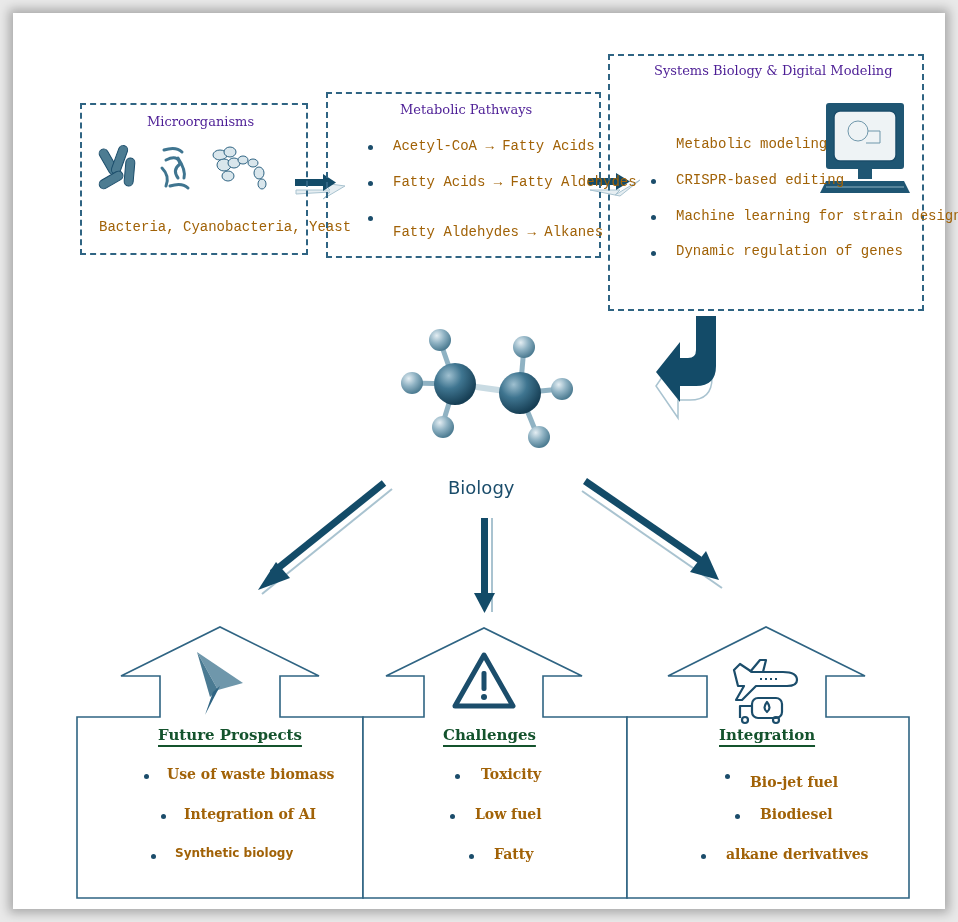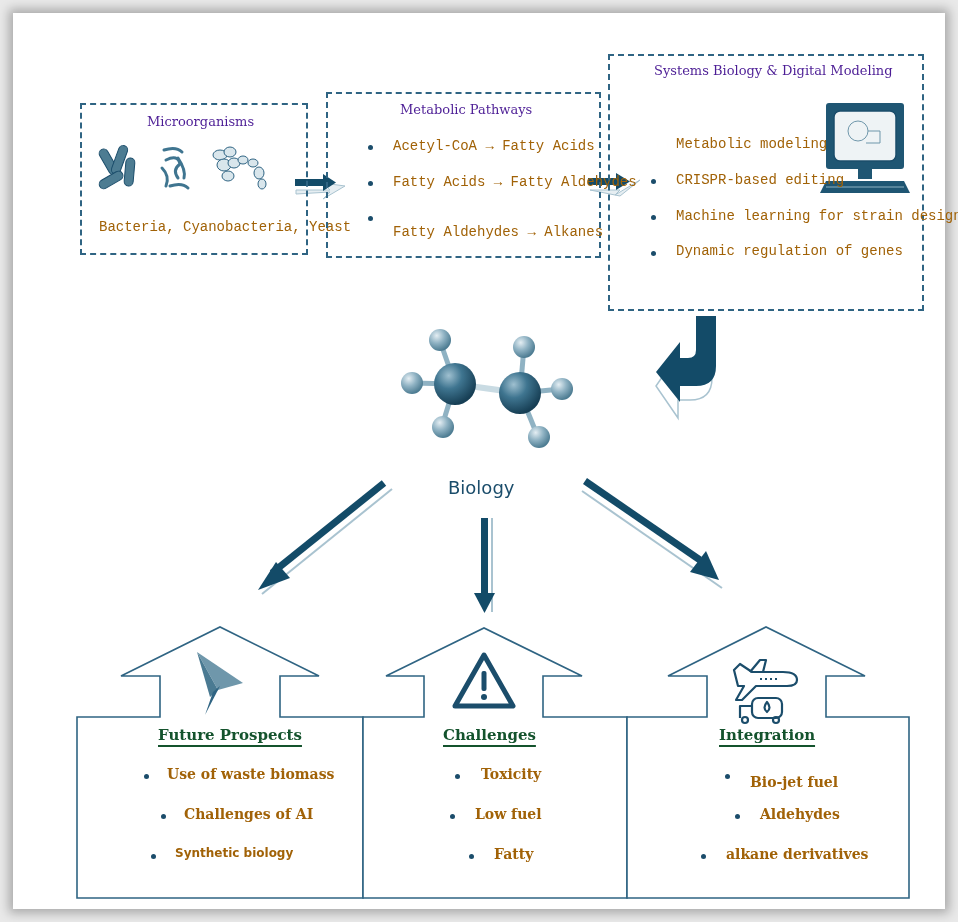--- a/index.html
+++ b/index.html
@@ -173,31 +173,31 @@
 <div class="item" style="left:676px; top:208px;">Machine learning for strain design</div>
 <div class="bullet" style="left:651px; top:251px;"></div>
 <div class="item" style="left:676px; top:243px;">Dynamic regulation of genes</div>
 
 <div class="alkane-label">Biology</div>
 
 <div class="btitle" style="left:158px; top:726px;">Future Prospects</div>
 <div class="bullet" style="left:144px; top:774px;"></div>
 <div class="bitem" style="left:167px; top:766px;">Use of waste biomass</div>
 <div class="bullet" style="left:161px; top:814px;"></div>
-<div class="bitem" style="left:184px; top:806px;">Challenges of AI</div>
+<div class="bitem" style="left:184px; top:806px;">Integration of AI</div>
 <div class="bullet" style="left:151px; top:854px;"></div>
 <div class="bitem sans" style="left:175px; top:846px; font-size:12px;">Synthetic biology</div>
 
 <div class="btitle" style="left:443px; top:726px;">Challenges</div>
 <div class="bullet" style="left:455px; top:774px;"></div>
 <div class="bitem" style="left:481px; top:766px;">Toxicity</div>
 <div class="bullet" style="left:450px; top:814px;"></div>
 <div class="bitem" style="left:475px; top:806px;">Low fuel</div>
 <div class="bullet" style="left:469px; top:854px;"></div>
 <div class="bitem" style="left:494px; top:846px;">Fatty</div>
 
 <div class="btitle" style="left:719px; top:726px;">Integration</div>
 <div class="bullet" style="left:725px; top:774px;"></div>
 <div class="bitem" style="left:750px; top:766px;margin-top:8px;">Bio-jet fuel</div>
 <div class="bullet" style="left:735px; top:814px;"></div>
-<div class="bitem" style="left:760px; top:806px;">Aldehydes</div>
+<div class="bitem" style="left:760px; top:806px;">Biodiesel</div>
 <div class="bullet" style="left:701px; top:854px;"></div>
 <div class="bitem" style="left:726px; top:846px;">alkane derivatives</div>
 
 </body></html>

